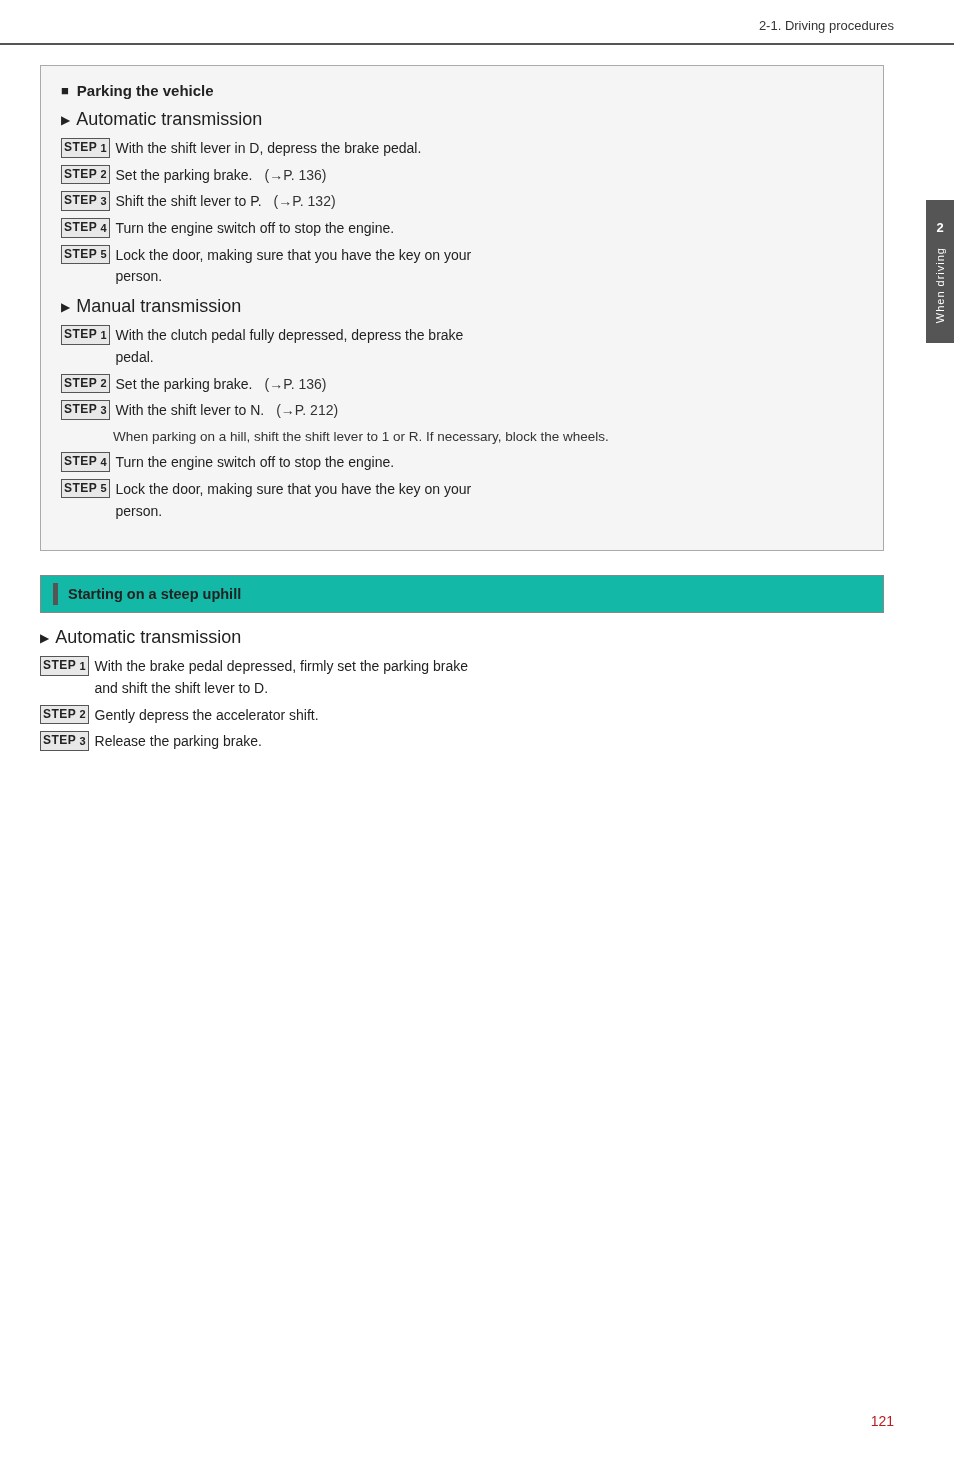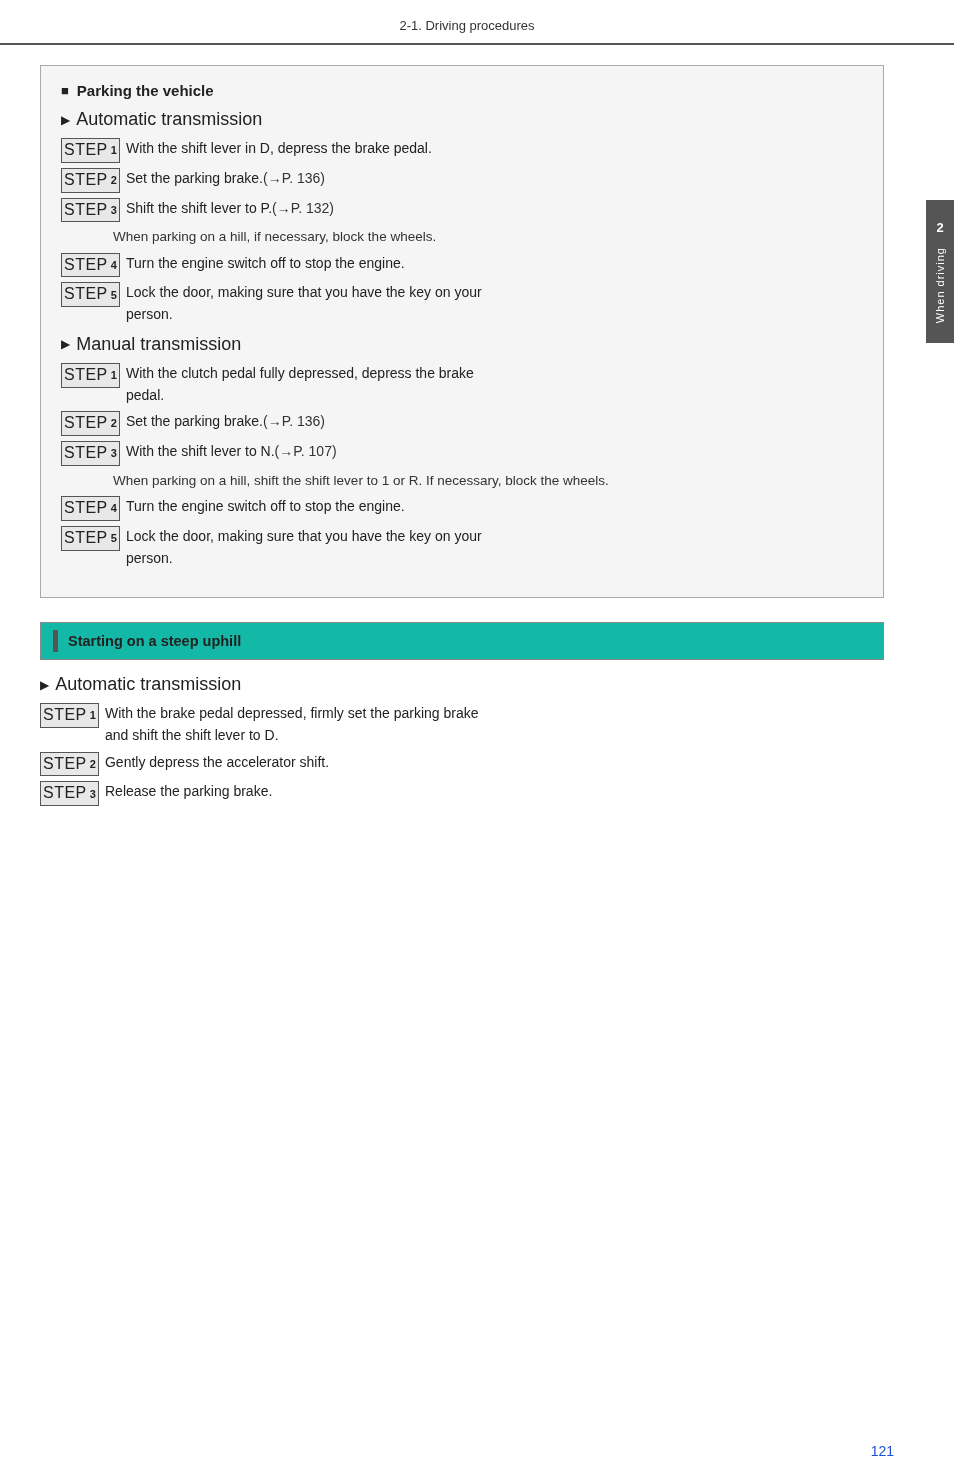--- a/index.html
+++ b/index.html
@@ -12,21 +12,21 @@
       font-size: 14px;
       background: #ffffff;
       width: 954px;
       min-height: 1475px;
       position: relative;
       color: #222;
     }
 
     
     .page-header {
-      text-align: center;
+      text-align: right;
       padding: 18px 60px 10px 40px;
       font-size: 13px;
       color: #333;
       border-bottom: 2px solid #555;
       margin-bottom: 20px;
     }
 
     
     .side-tab {
       position: absolute;
@@ -111,42 +111,43 @@
       font-size: 11px;
       font-weight: bold;
       padding: 1px 2px;
       margin-right: 6px;
       flex-shrink: 0;
       background: #e8e8e8;
       white-space: nowrap;
       line-height: 1.3;
     }
     .step-badge .step-word {
-      font-size: 16px;
-      font-weight: normal;
+      font-size: 12px;
+      font-weight: bold;
       letter-spacing: 0.5px;
     }
     .step-badge .step-num {
       font-size: 11px;
       font-weight: bold;
     }
 
     .step-content {
       flex: 1;
       line-height: 1.55;
     }
     .step-content-row {
       display: flex;
       align-items: flex-start;
       width: 100%;
     }
     .step-ref {
       white-space: nowrap;
       color: #333;
       font-size: 14px;
+      margin-left: 12px;
     }
 
     .step-note {
       margin-left: 52px;
       margin-bottom: 5px;
       font-size: 13.5px;
       line-height: 1.5;
       color: #333;
     }
 
@@ -166,24 +167,24 @@
       width: 5px;
       height: 22px;
       background: #555;
       display: inline-block;
       margin-right: 4px;
     }
 
     
     .page-footer {
       position: absolute;
-      bottom: 16px;
+      bottom: 46px;
       right: 60px;
       font-size: 14px;
-      color: #1d4ed8;
+      color: #b91c1c;
     }
 
     .mt-8 { margin-top: 8px; }
     .mt-4 { margin-top: 4px; }
   </style>
 </head>
 <body>
 
 <div class="page-header">
   <span>2-1. Driving procedures</span>
@@ -225,21 +226,20 @@
         <span class="step-word">STEP</span>&nbsp;<span class="step-num">3</span>
       </span>
       <span class="step-content">
         <span class="step-content-row">
           <span>Shift the shift lever to P.</span>
           <span class="step-ref">(→P. 132)</span>
         </span>
       </span>
     </div>
 
-    <div class="step-note">When parking on a hill, if necessary, block the wheels.</div>
 
     <div class="step-row mt-4">
       <span class="step-badge">
         <span class="step-word">STEP</span>&nbsp;<span class="step-num">4</span>
       </span>
       <span class="step-content">Turn the engine switch off to stop the engine.</span>
     </div>
 
     <div class="step-row">
       <span class="step-badge">
@@ -269,21 +269,21 @@
       </span>
     </div>
 
     <div class="step-row">
       <span class="step-badge">
         <span class="step-word">STEP</span>&nbsp;<span class="step-num">3</span>
       </span>
       <span class="step-content">
         <span class="step-content-row">
           <span>With the shift lever to N.</span>
-          <span class="step-ref">(→P. 107)</span>
+          <span class="step-ref">(→P. 212)</span>
         </span>
       </span>
     </div>
 
     <div class="step-note">When parking on a hill, shift the shift lever to 1 or R. If necessary, block the wheels.</div>
 
     <div class="step-row mt-4">
       <span class="step-badge">
         <span class="step-word">STEP</span>&nbsp;<span class="step-num">4</span>
       </span>

